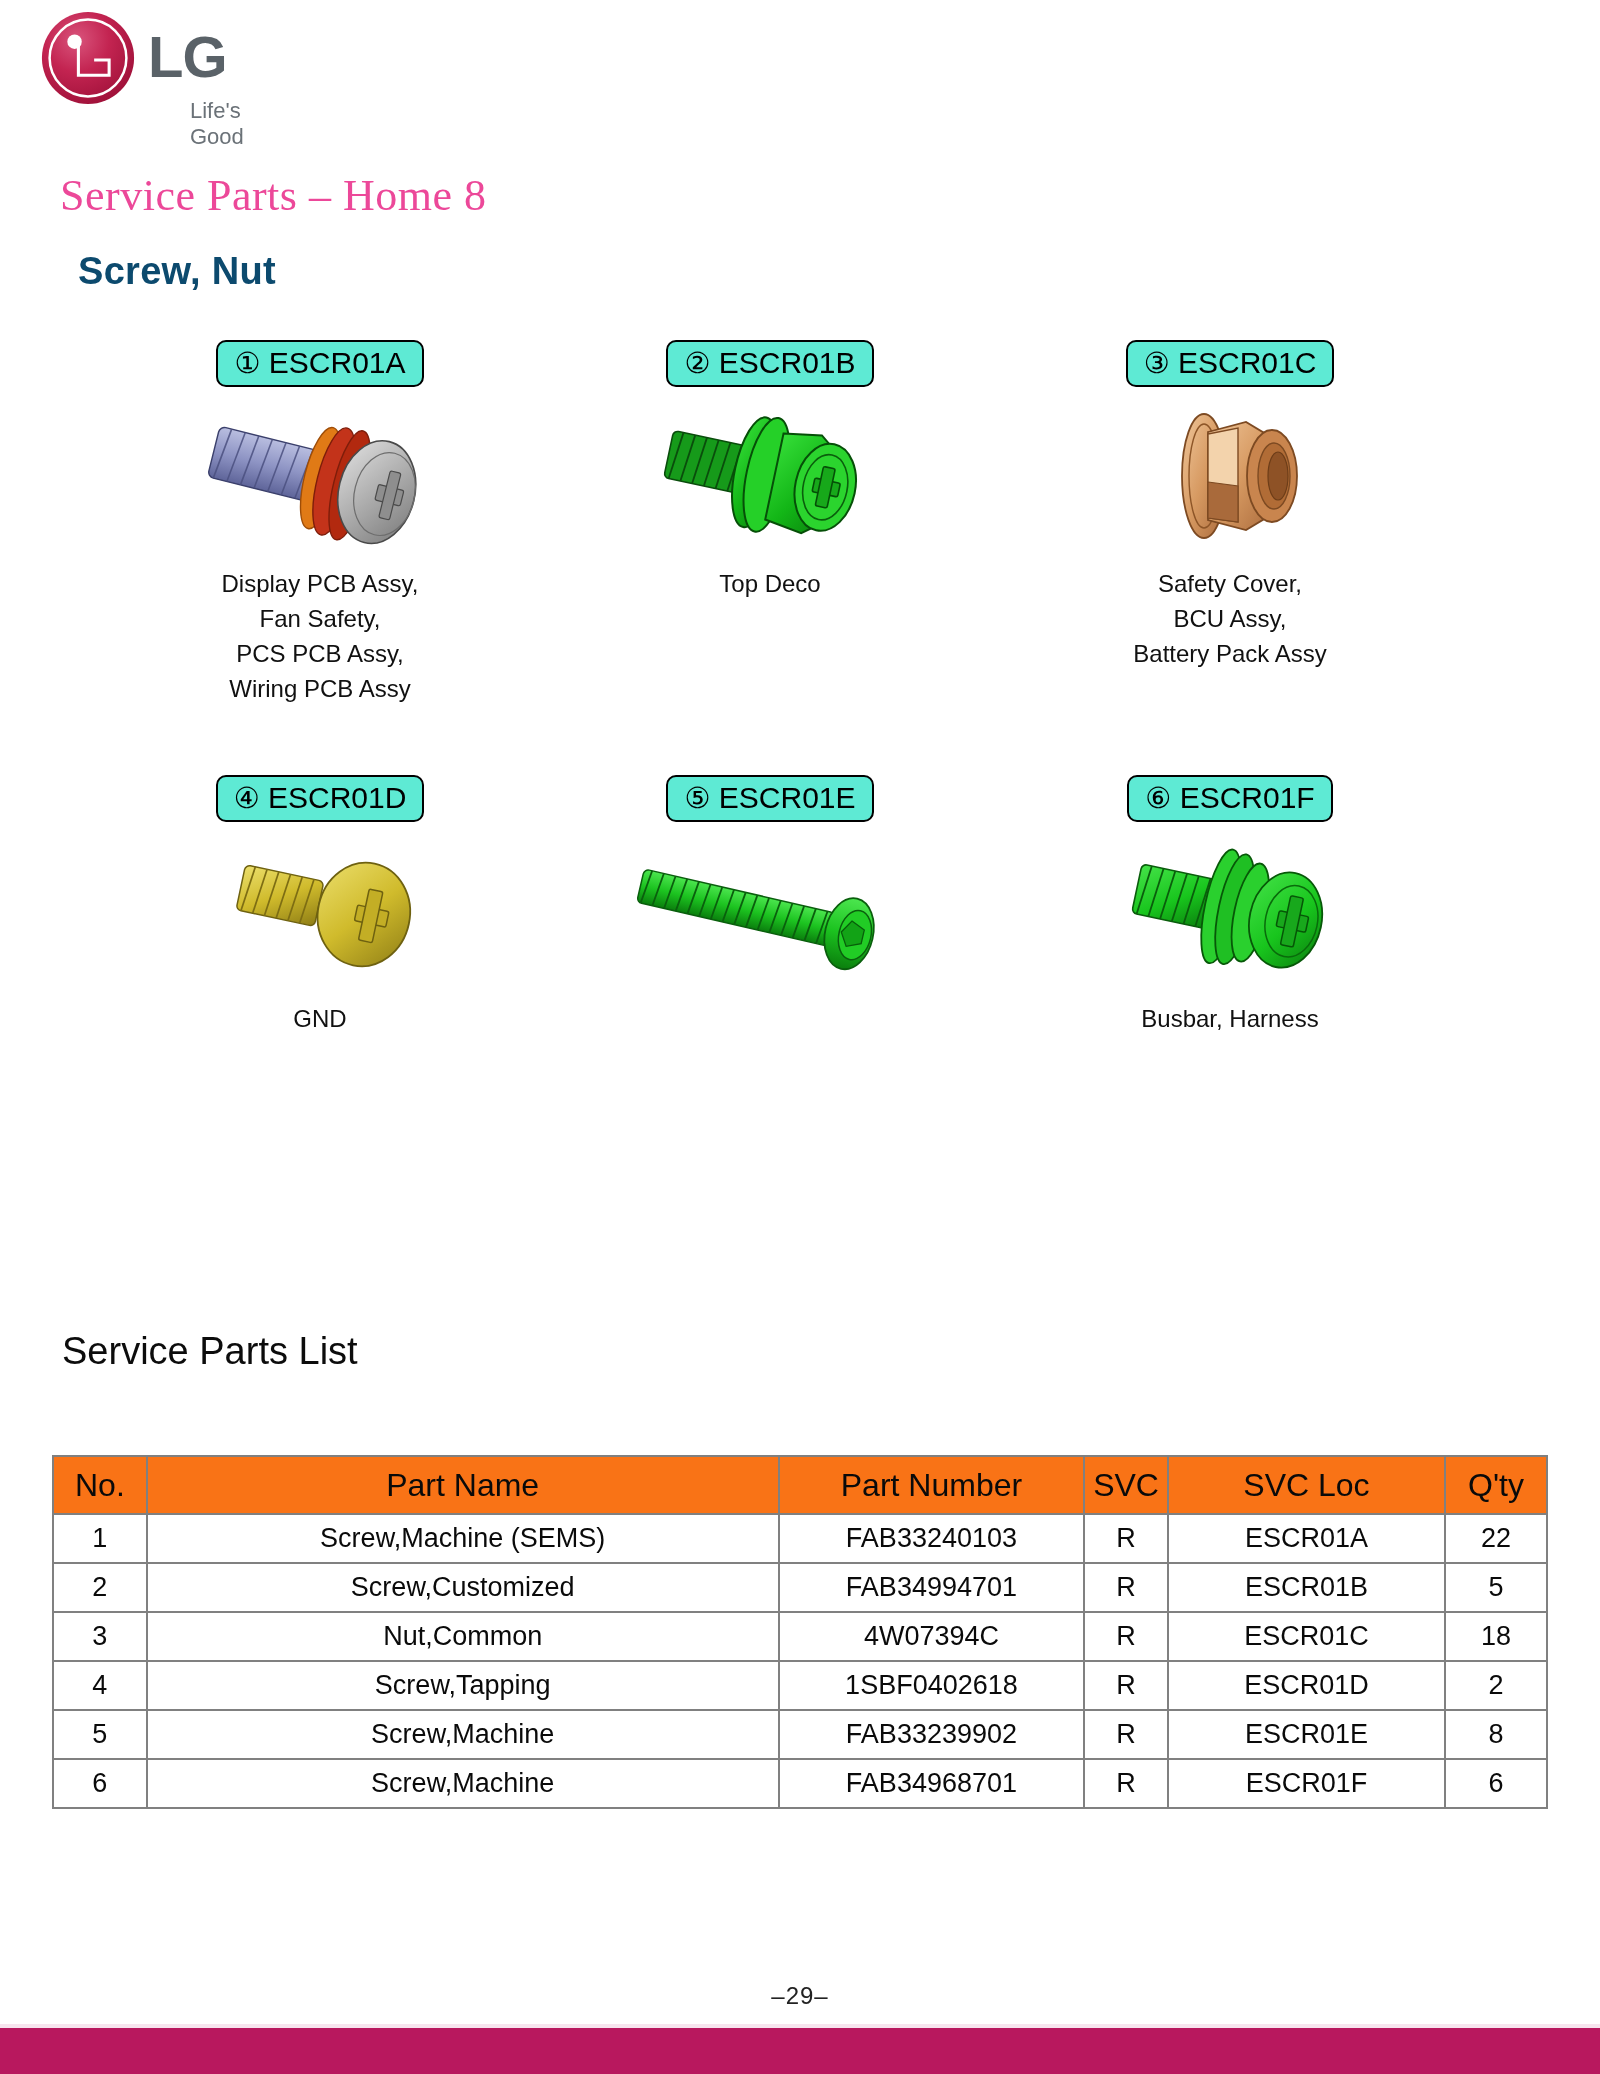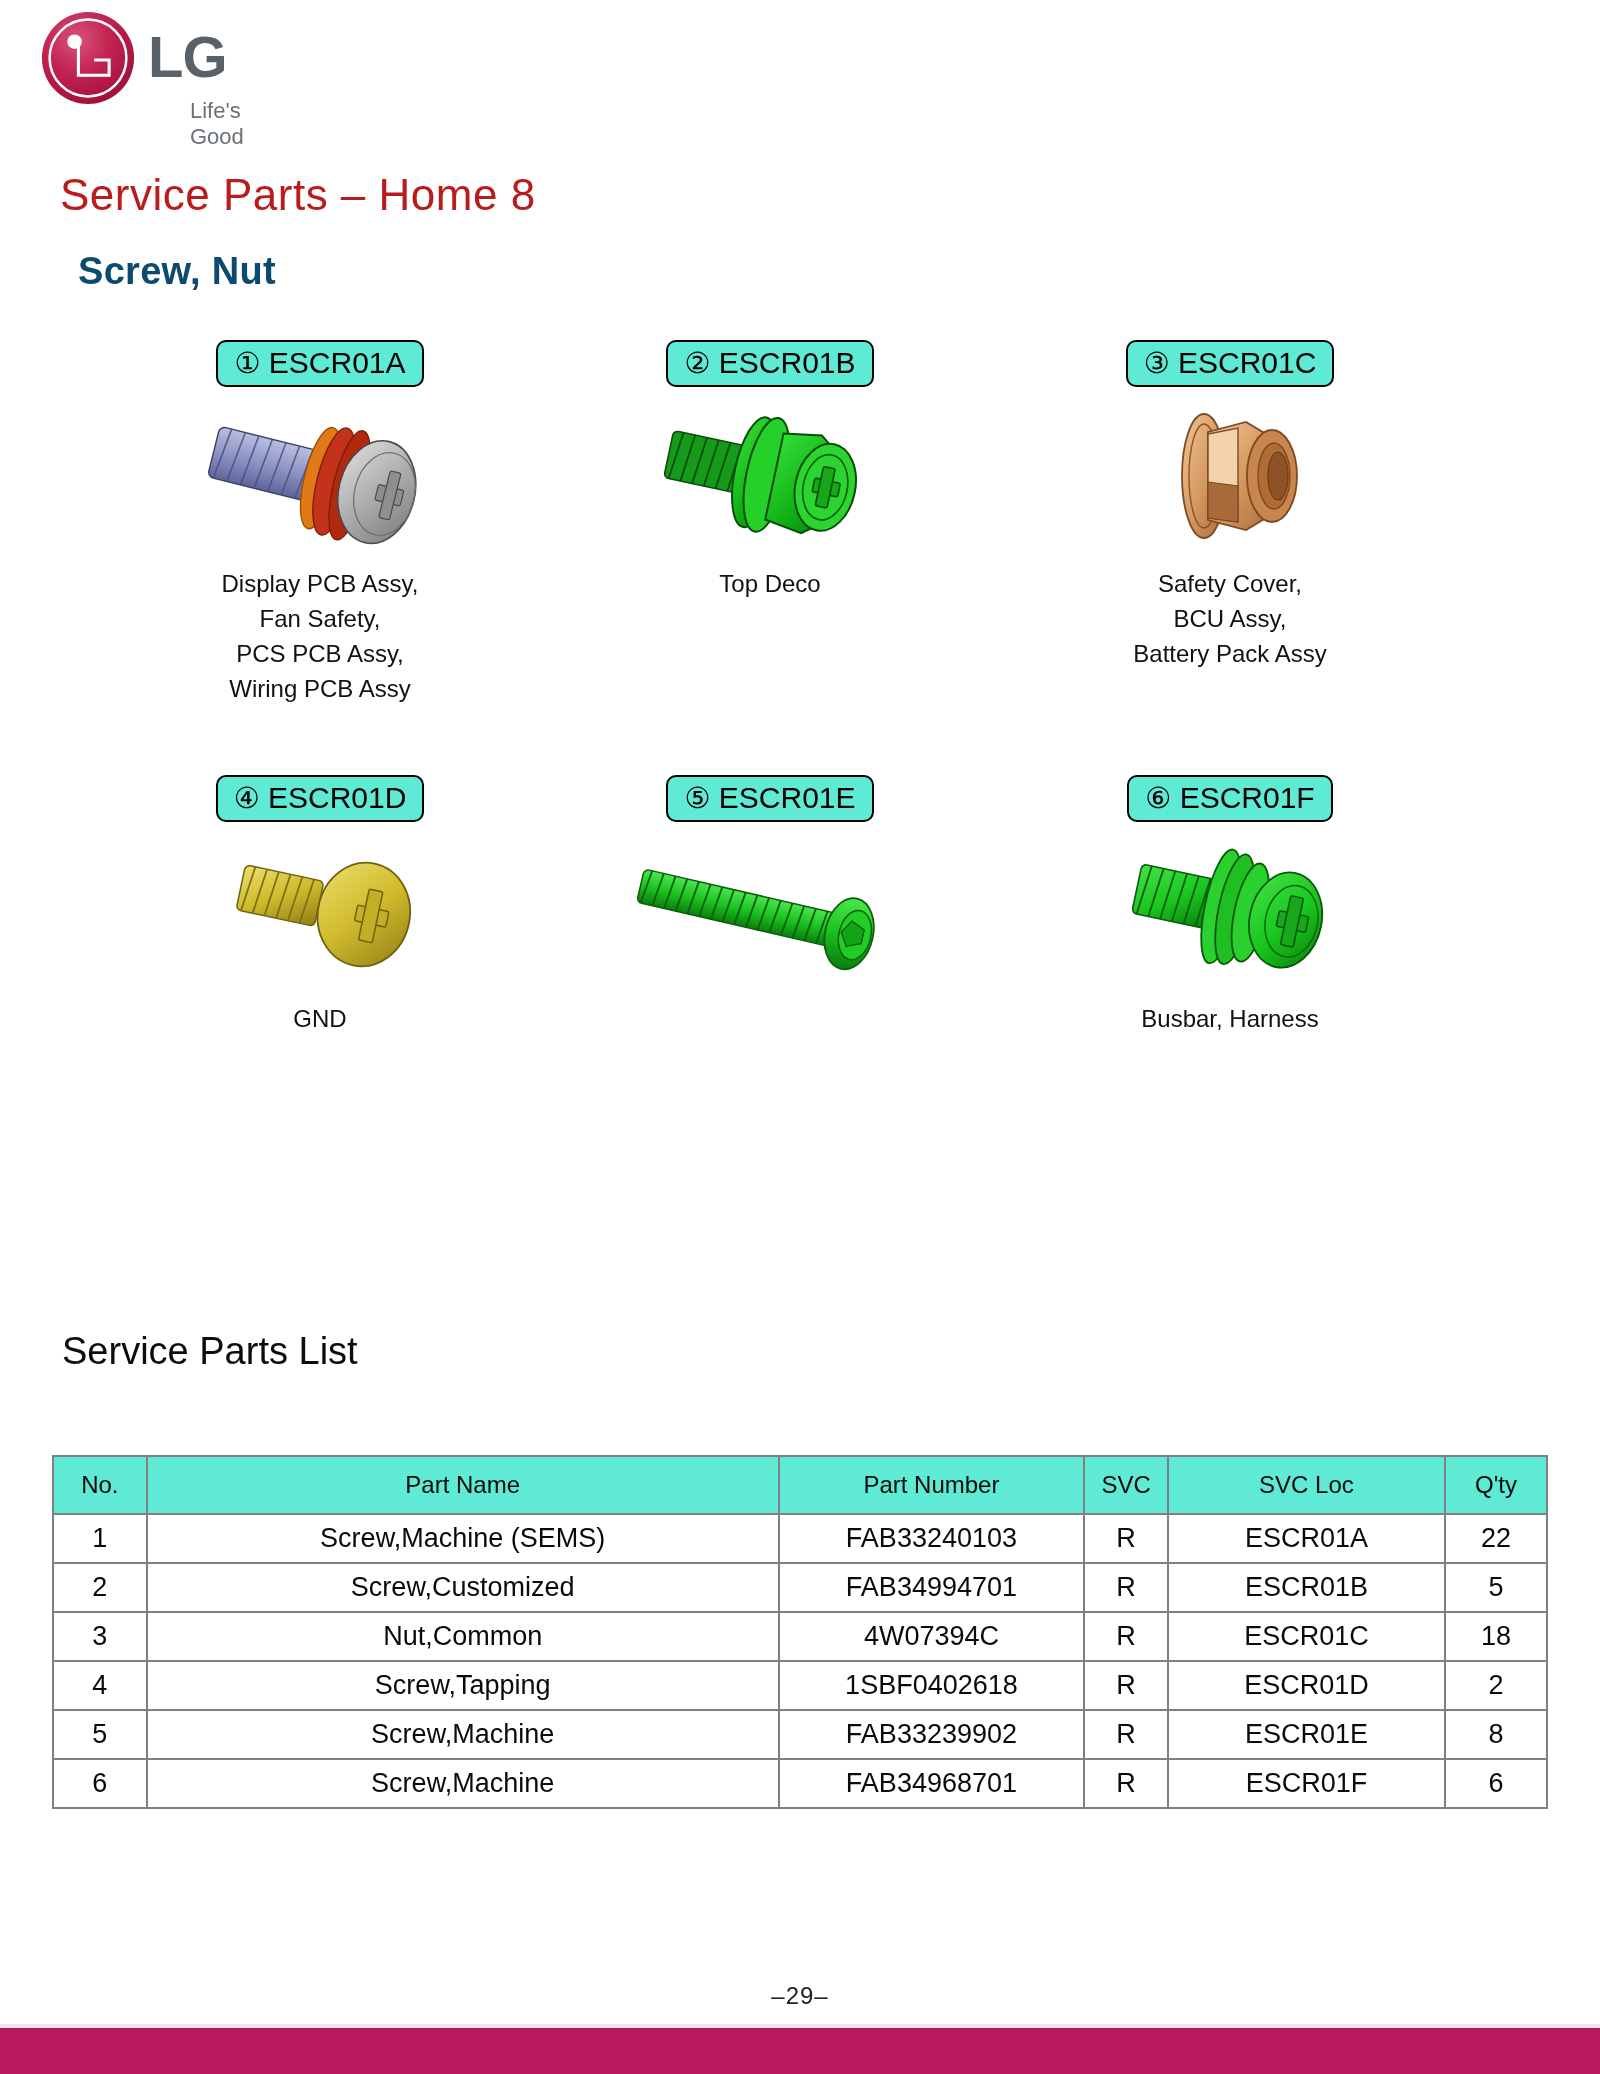--- a/index.html
+++ b/index.html
@@ -23,22 +23,22 @@
   }
   .logo-tag{
     position:absolute; left:150px; top:88px;
     font-size:22px; color:#6b7278;
     font-family:"Liberation Sans", sans-serif;
   }
 
   
   .page-title{
     position:absolute; left:60px; top:170px;
-    font-size:44px; color:#b91c1c; font-weight:normal;
-    font-family:Liberation Sans, sans-serif;
+    font-size:44px; color:#ec4899; font-weight:normal;
+    font-family:Liberation Serif, serif;
     letter-spacing:0.5px;
   }
   .section-sub{
     position:absolute; left:78px; top:250px;
     font-size:38px; color:#0c4a6e; font-weight:bold;
     letter-spacing:0.3px;
   }
 
   
   .parts-grid{
@@ -92,23 +92,23 @@
   table.parts-table th,
   table.parts-table td{
     border:2px solid #808080;
     text-align:center;
     padding:3px 4px;
     height:49px;
     font-weight:normal;
     white-space:nowrap;
   }
   table.parts-table thead th{
-    background:#5eead4;
+    background:#f97316;
     height:58px;
-    font-size:24px;
+    font-size:32px;
   }
   .col-no{ width:92px; }
   .col-name{ width:620px; }
   .col-pn{ width:300px; }
   .col-svc{ width:82px; }
   .col-loc{ width:272px; }
   .col-qty{ width:100px; }
 
   
   .page-num{

